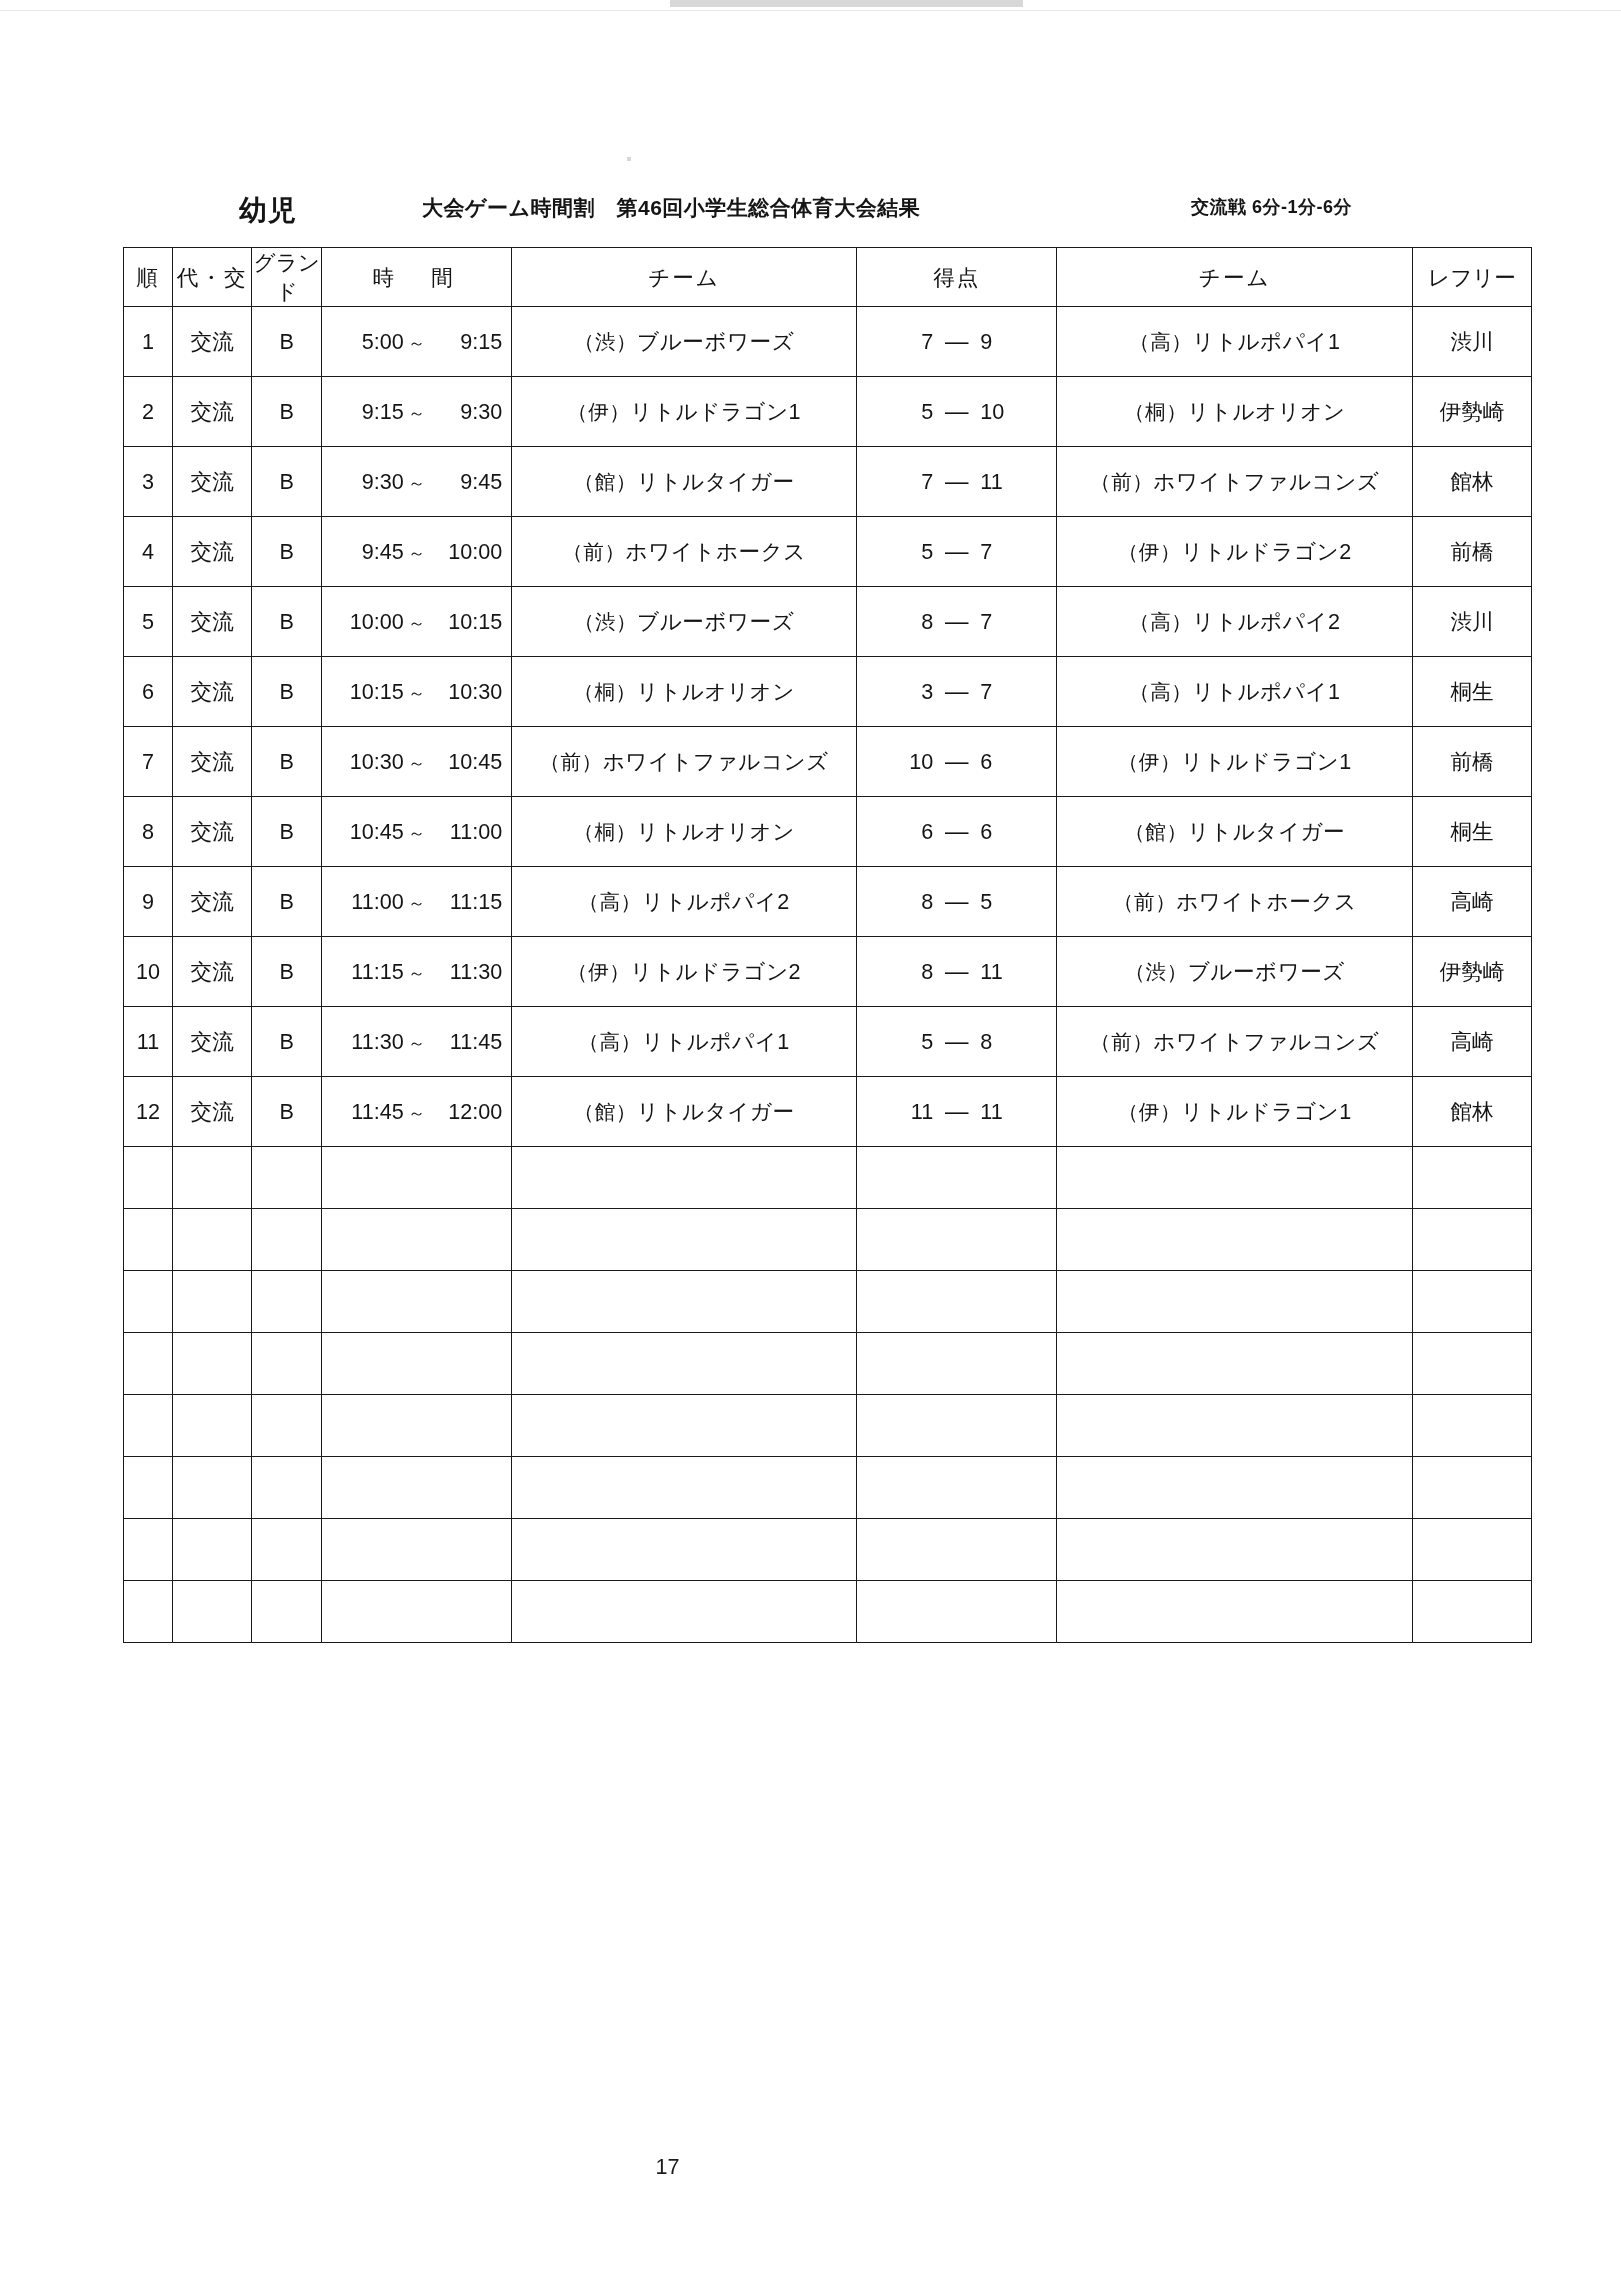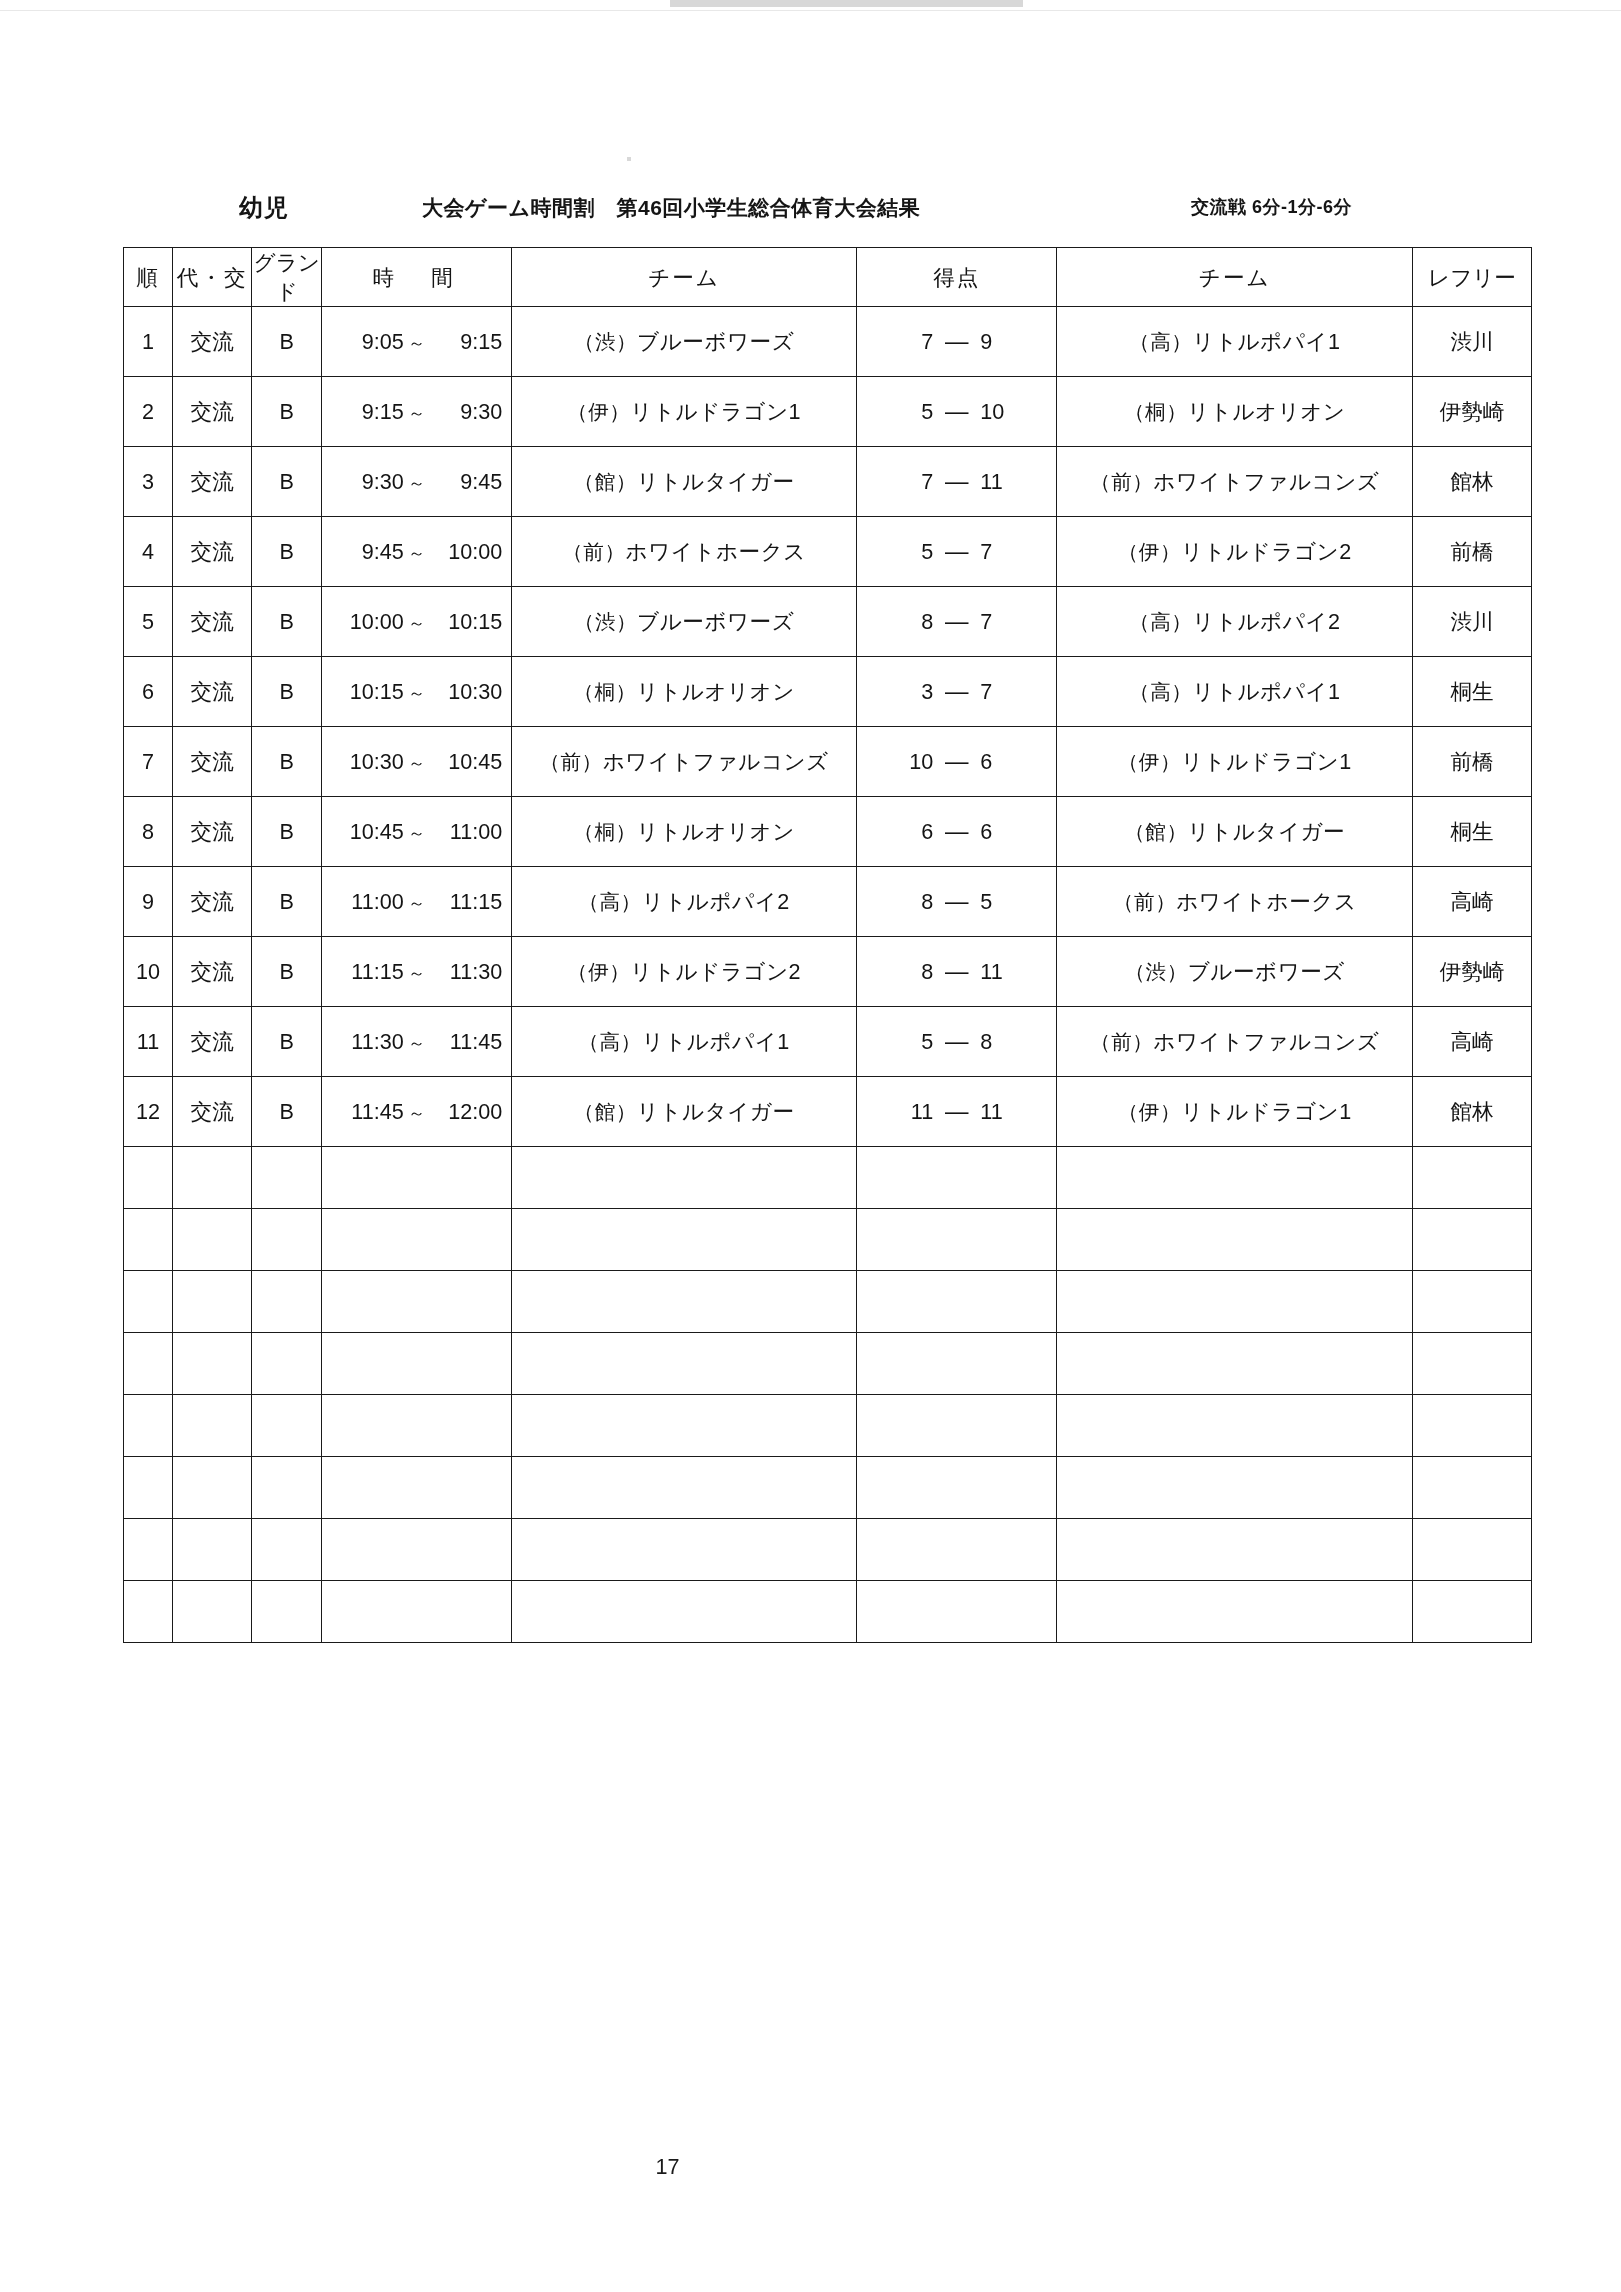--- a/index.html
+++ b/index.html
@@ -41,21 +41,21 @@
     position: absolute;
     left: 118px;
     top: 192px;
     width: 1402px;
     height: 39px;
   }
   .hdr-left {
     position: absolute;
     left: 121px;
     top: 0;
-    font-size: 24px;
+    font-size: 28px;
     font-weight: bold;
     letter-spacing: 1px;
   }
   .hdr-center {
     position: absolute;
     left: 304px;
     top: 2px;
     font-size: 21px;
     font-weight: bold;
     letter-spacing: 0.5px;
@@ -191,21 +191,21 @@
         <td class="h-time">時　間</td>
         <td class="h-label">チーム</td>
         <td class="h-label">得点</td>
         <td class="h-label">チーム</td>
         <td class="h-small">レフリー</td>
       </tr>
     <tr class="game-row">
           <td class="cell-no"><span>1</span></td>
           <td class="cell-type"><span>交流</span></td>
           <td class="cell-ground"><span>B</span></td>
-          <td class="cell-time"><span class="t-start">9:05</span><span class="t-tilde">～</span><span class="t-end">9:15</span></td>
+          <td class="cell-time"><span class="t-start">5:00</span><span class="t-tilde">～</span><span class="t-end">9:15</span></td>
           <td class="cell-team"><span class="pref">（渋）</span><span>ブルーボワーズ</span></td>
           <td class="cell-score"><span class="s-left">7</span><span class="s-dash">—</span><span class="s-right">9</span></td>
           <td class="cell-team"><span class="pref">（高）</span><span>リトルポパイ1</span></td>
           <td class="cell-ref"><span>渋川</span></td>
         </tr>
         <tr class="game-row">
           <td class="cell-no"><span>2</span></td>
           <td class="cell-type"><span>交流</span></td>
           <td class="cell-ground"><span>B</span></td>
           <td class="cell-time"><span class="t-start">9:15</span><span class="t-tilde">～</span><span class="t-end">9:30</span></td>

